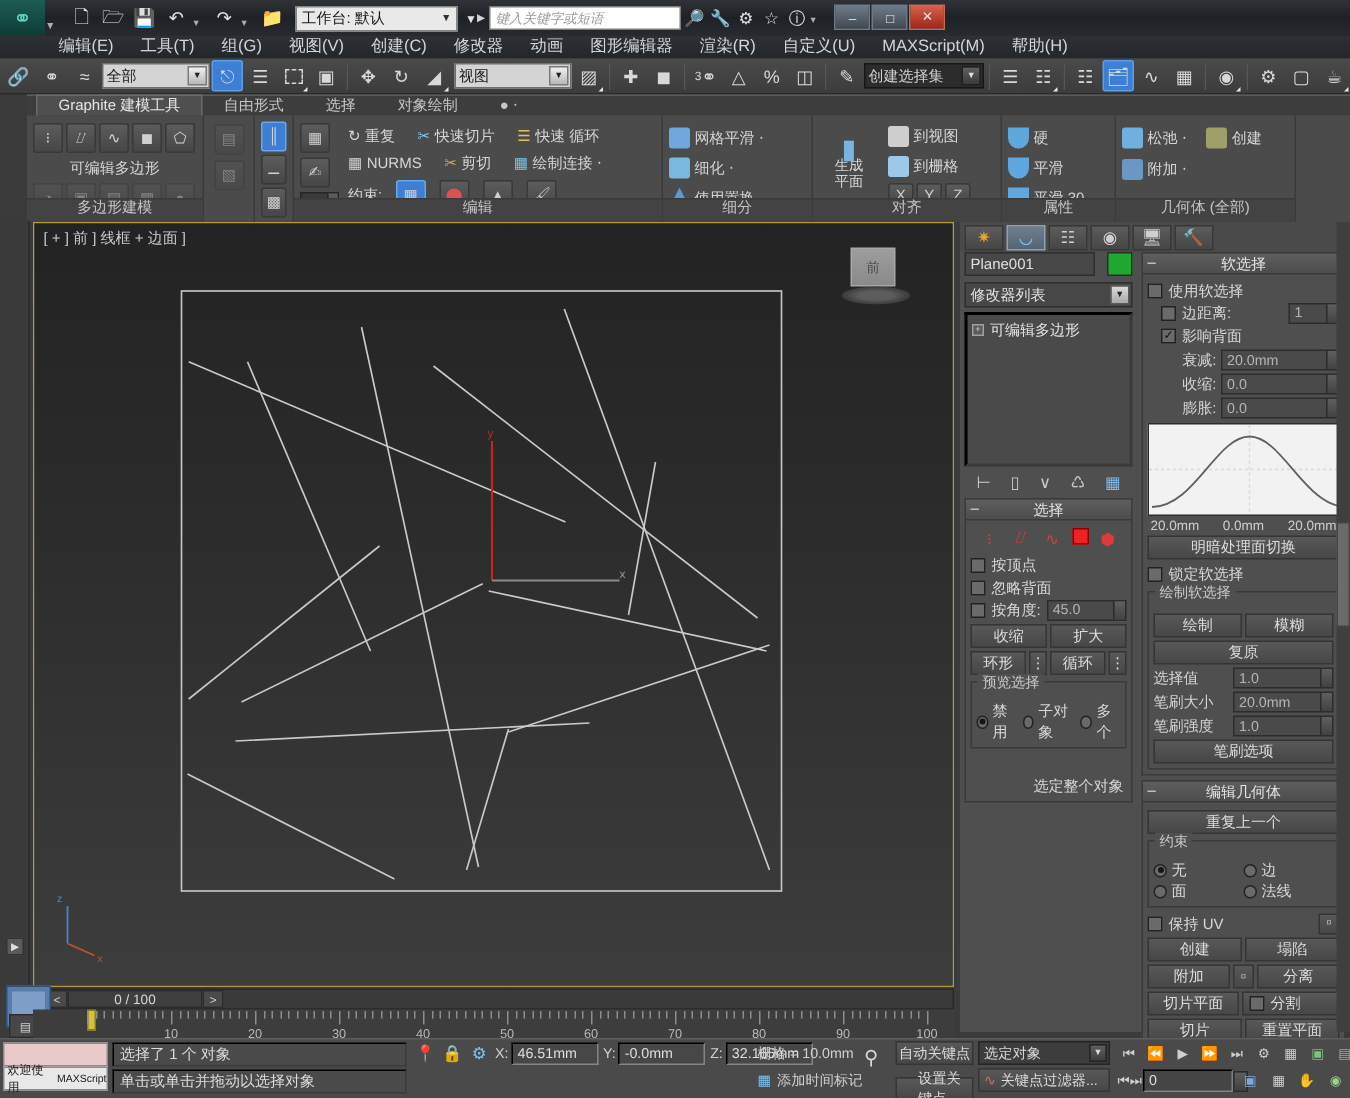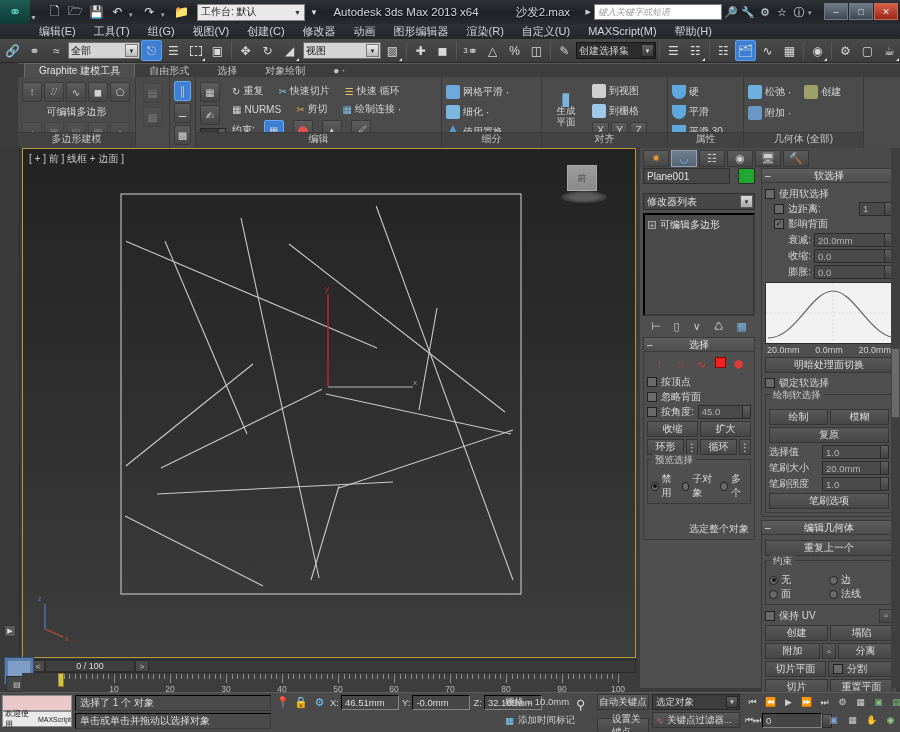--- a/index.html
+++ b/index.html
@@ -146,21 +146,21 @@
 
   
   .cmdpanel{position:absolute;left:640px;top:148px;width:260px;height:540px;background:#4f4f4f;}
   .cptabs{display:flex;gap:2px;height:20px;padding:2px 3px;background:#4a4a4a;}
   .cptab{width:26px;height:17px;background:linear-gradient(180deg,#5c5c5c,#464646);
     border:1px solid #383838;display:flex;align-items:center;justify-content:center;font-size:11px;color:#cfcfcf;}
   .cptab.act{background:linear-gradient(180deg,#6f7f90,#566472);border-color:#8fa2b5;}
   .cpcols{display:flex;}
   .cpleft{width:118px;padding:0 3px;}
   .cpright{width:142px;padding:0 3px;}
-  .namerow{display:flex;gap:8px;margin-bottom:9px;}
+  .namerow{display:flex;gap:8px;margin-bottom:4px;}
   .nameinput{flex:1;height:16px;background:#474747;border:1px solid #2e2e2e;color:#e0e0e0;font-size:10px;
     display:flex;align-items:center;padding:0 3px;}
   .swatch{width:17px;height:16px;background:#1fa82f;border:1px solid #2c2c2c;}
   .modlist{height:17px;background:#474747;border:1px solid #2e2e2e;color:#e0e0e0;font-size:10px;
     display:flex;align-items:center;padding:0 3px;position:relative;margin-bottom:3px;}
   .modlist .ar{position:absolute;right:1px;top:1px;width:13px;height:13px;background:linear-gradient(180deg,#dcdcdc,#a8a8a8);
     border:1px solid #5a5a5a;display:flex;align-items:center;justify-content:center;font-size:6px;color:#222;}
   .selgrid{display:grid;grid-template-columns:1fr 1fr;gap:1px;margin-bottom:3px;}
   .mbtn{height:16px;background:linear-gradient(180deg,#585858,#474747);border:1px solid #353535;
     font-size:10px;color:#dcdcdc;display:flex;align-items:center;justify-content:center;}
@@ -259,24 +259,20 @@
       <div class="qbtn">↶</div>
       <div class="ddarrow">▾</div>
       <div class="qbtn">↷</div>
       <div class="ddarrow">▾</div>
       <div class="qbtn">📁</div>
       <div class="wsbox">
         <span>工作台: 默认</span>
         <span class="car">▼</span>
       </div>
       <div class="wstri">▼</div>
-    </div>
-    <div class="apptitle">
-      <span>Autodesk 3ds Max  2013 x64</span>
-      <span class="fname">沙发2.max</span>
     </div>
     <div class="searchwrap">
       <span class="searchtri">▶</span>
       <div class="searchbox" title="键入关键字或短语">
         <span>键入关键字或短语</span>
       </div>
       <div class="sicon">🔎</div>
       <div class="sicon">🔧</div>
       <div class="sicon">⚙</div>
       <div class="sicon">☆</div>

